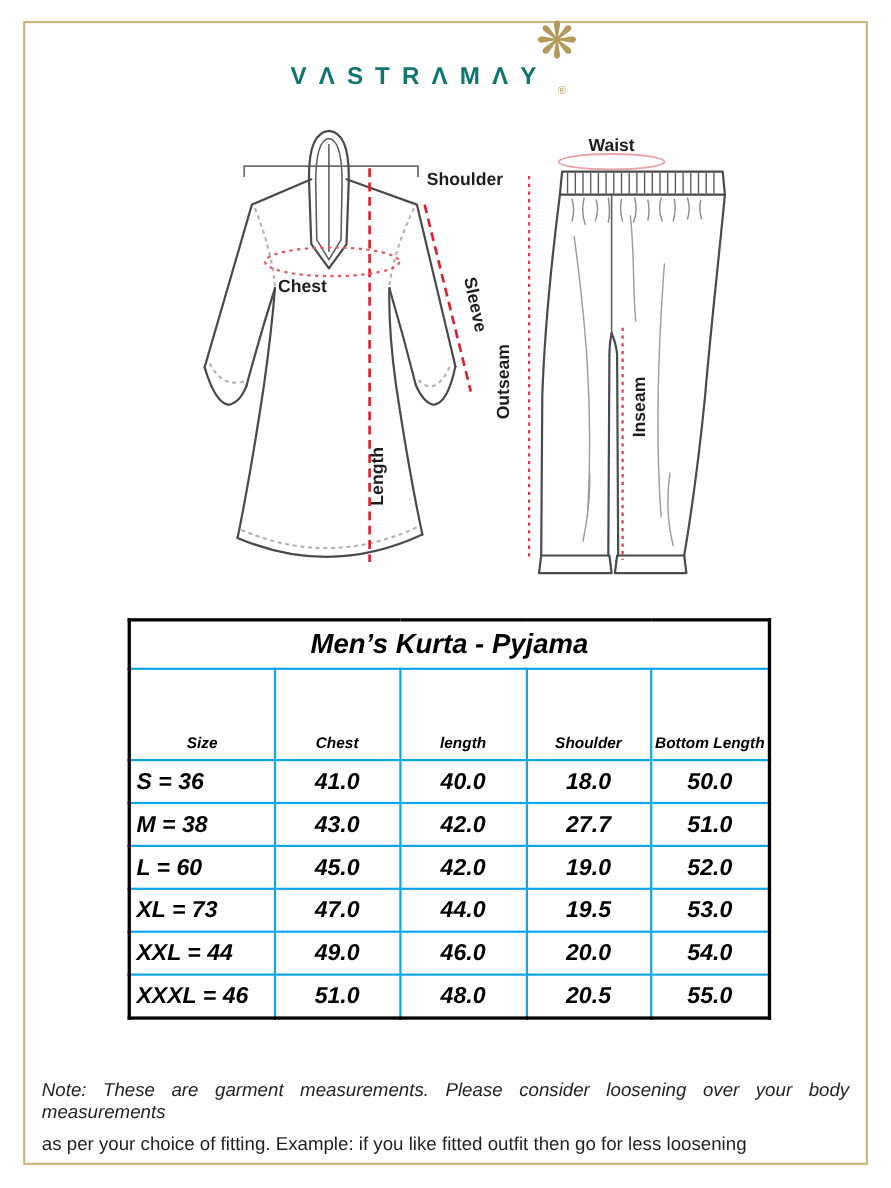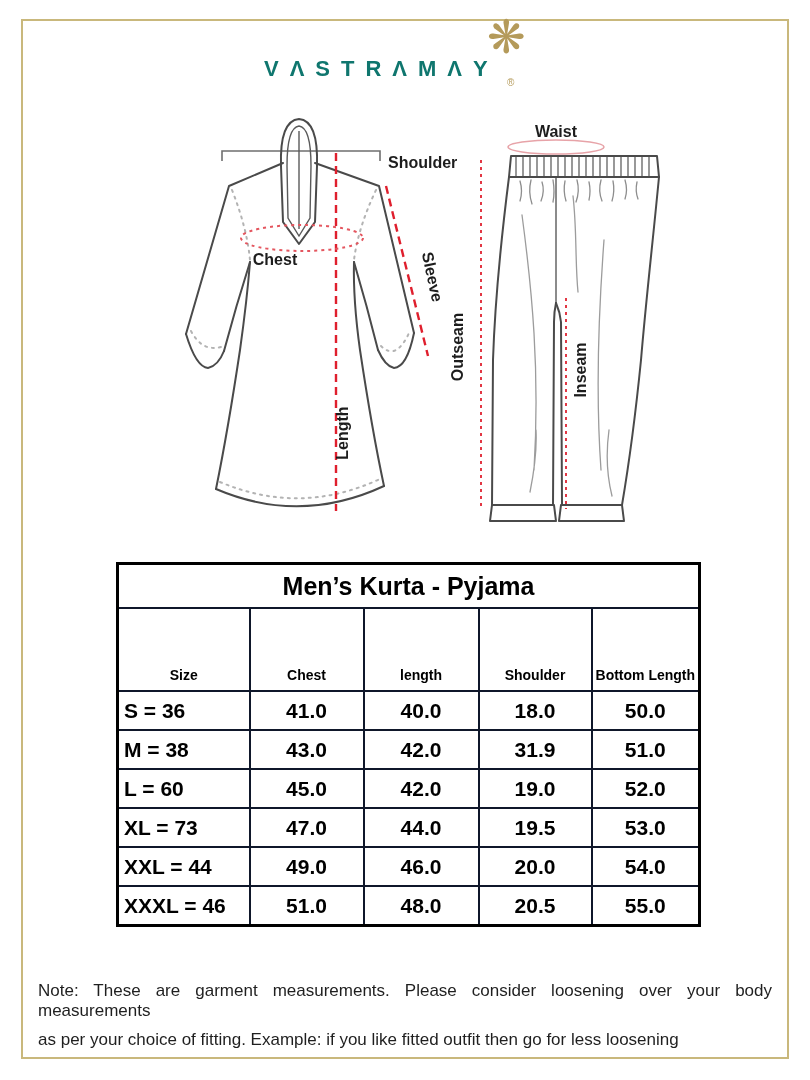--- a/index.html
+++ b/index.html
@@ -39,32 +39,32 @@
   .dlabel {
     font-family:"Liberation Sans", sans-serif; font-size:16px; font-weight:bold;
     fill:#1d1d1d;
   }
   
   .size-table {
     position:absolute; left:116px; top:562px; width:582px;
     border-collapse:collapse; table-layout:fixed;
     border:3px solid #000; color:#000; font-weight:bold;
   }
-  .size-table td, .size-table th { border:2px solid #0f172a; overflow:hidden; }
+  .size-table td, .size-table th { border:2px solid #0ea5e9; overflow:hidden;font-style:italic; }
   .row-title td { height:40px; font-size:25px; text-align:center; }
   .row-subtitle td { height:30px; font-size:17px; text-align:center; border-bottom-width:3px; }
   .row-headers th { height:76px; font-size:14px; text-align:center; vertical-align:bottom; padding:0 2px 5px 2px; line-height:1.45; }
   .row-data td { height:35px; font-size:21px; text-align:center; }
   .row-data td.size-cell { text-align:left; padding-left:5px;margin-top:12px; }
   
   .note {
     position:absolute; left:38px; top:981px; width:734px;
     font-size:17px; color:#1f1f1f;
   }
-  .note-line1 { text-align:justify; text-align-last:justify; }
+  .note-line1 { text-align:justify; text-align-last:justify;font-style:italic; }
   .note-line2 { margin-top:9px; }
 </style>
 </head>
 <body>
 
 <div class="page">
 
   <div class="gold-frame"></div>
 
   <div class="logo-text">VΛSTRΛMΛY</div>
@@ -156,21 +156,21 @@
       <td class="size-cell">S = 36</td>
       <td>41.0</td>
       <td>40.0</td>
       <td>18.0</td>
       <td>50.0</td>
     </tr>
     <tr class="row-data">
       <td class="size-cell">M = 38</td>
       <td>43.0</td>
       <td>42.0</td>
-      <td>31.9</td>
+      <td>27.7</td>
       <td>51.0</td>
     </tr>
     <tr class="row-data">
       <td class="size-cell">L = 60</td>
       <td>45.0</td>
       <td>42.0</td>
       <td>19.0</td>
       <td>52.0</td>
     </tr>
     <tr class="row-data">

